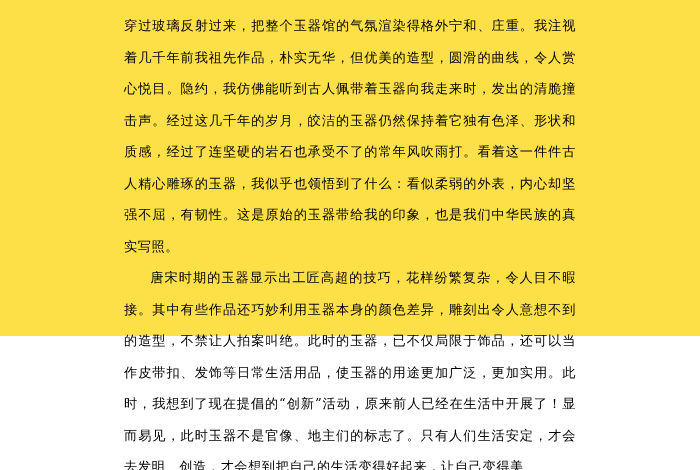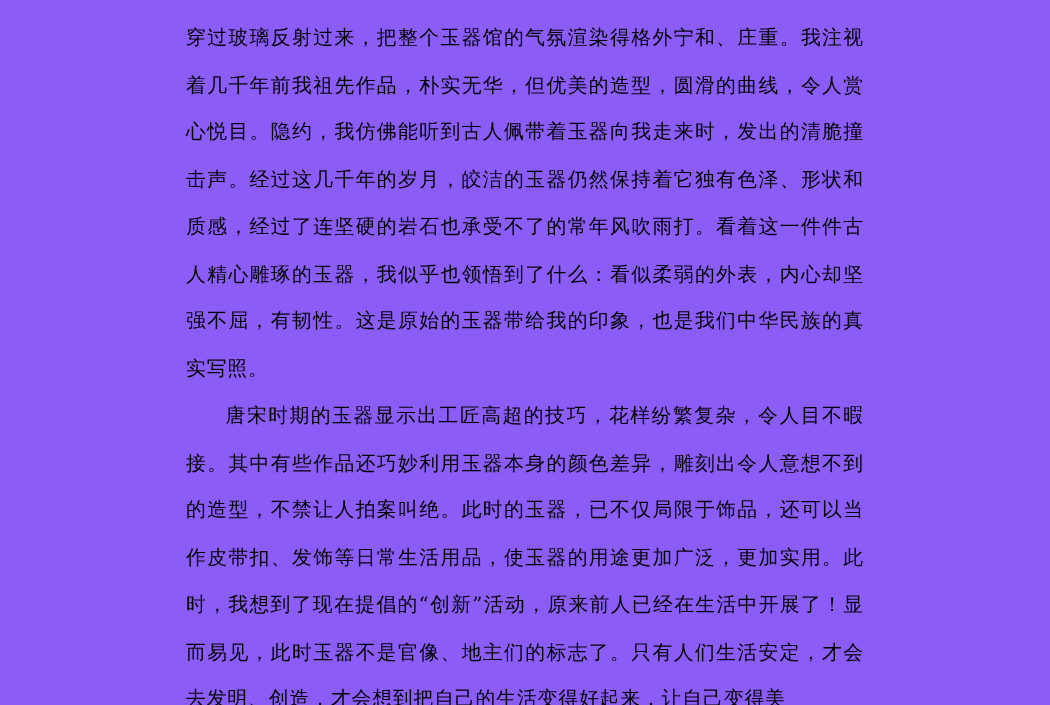--- a/index.html
+++ b/index.html
@@ -8,24 +8,24 @@
   }
   body {
     width: 700px;
     height: 470px;
     background: #ffffff;
     font-family: "DejaVu Serif", serif;
     overflow: hidden;
   }
   .page {
     width: 700px;
-    height: 470px;
+    height: 336px;
     box-sizing: border-box;
     padding: 10px 124px 15px 124px;
-    background: #8b5cf6;
+    background: #fde047;
     position: relative;
   }
   .doc-body {
     font-size: 13.2px;
     line-height: 31.5px;
     color: #000000;
     text-align: justify;
     text-justify: inter-ideograph;
     letter-spacing: 0.6px;
   }

